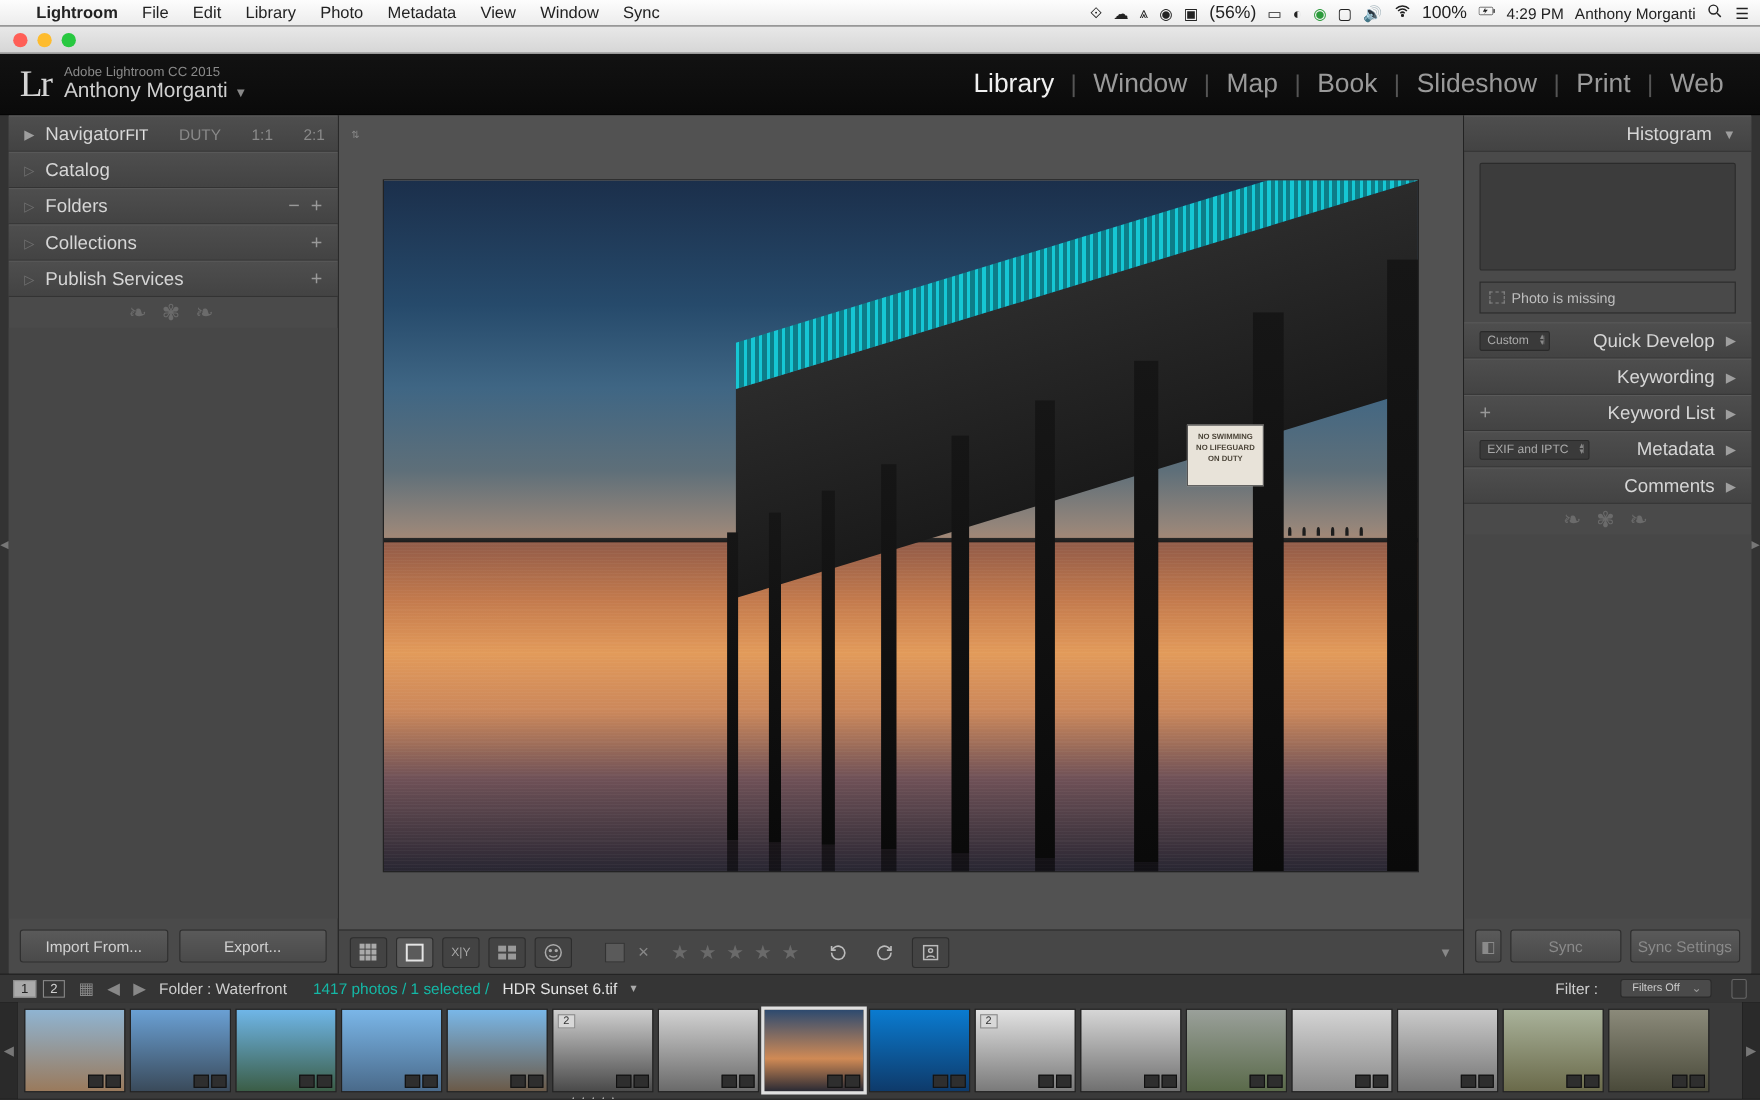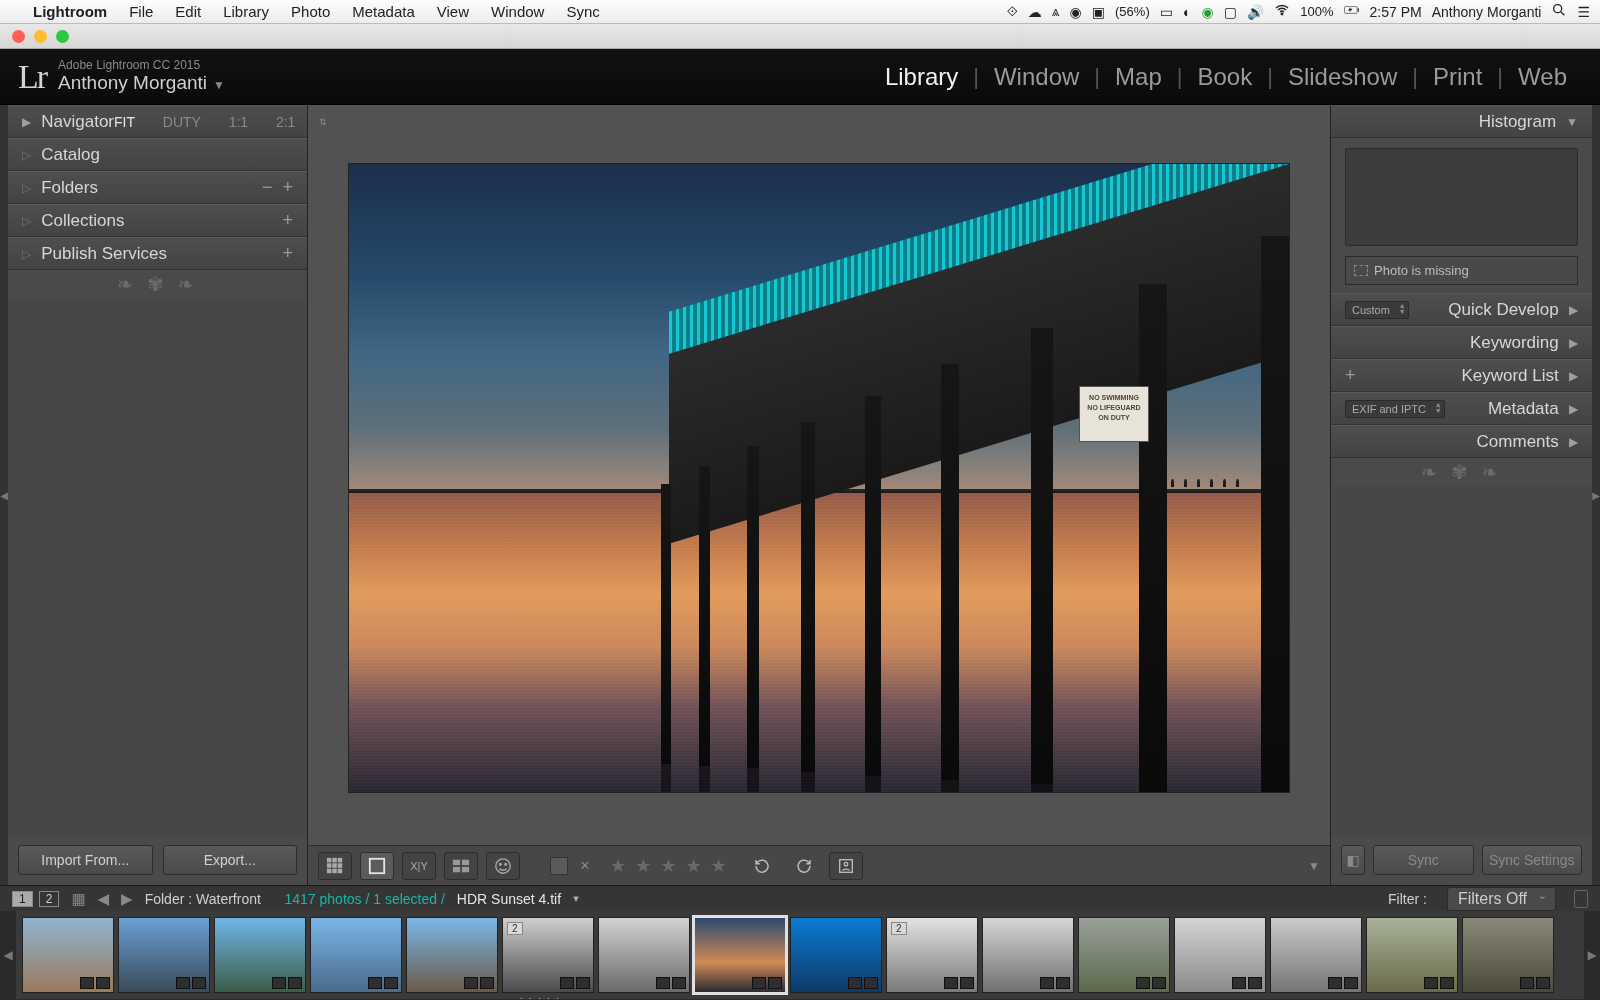--- a/index.html
+++ b/index.html
@@ -6,21 +6,21 @@
 *{box-sizing:border-box;}
 
 
 .mac-menubar{height:24px;background:linear-gradient(#fdfdfd,#ececec);display:flex;align-items:center;color:#222;font-size:15px;padding:0 10px;gap:0;border-bottom:1px solid #bbb;}
 .mac-menubar .apple{font-size:17px;margin-right:12px;}
 .mac-menubar .menu-item{padding:0 11px;cursor:default;}
 .mac-menubar .menu-item.app{font-weight:700;}
 .mac-menubar .spacer{flex:1;}
 .mac-menubar .status{display:flex;align-items:center;gap:10px;font-size:14px;}
 .mac-menubar .status svg{width:16px;height:16px;}
-.mac-menubar .bat{font-size:13px;}
+.mac-menubar .bat{font-size:16px;}
 
 
 .mac-titlebar{height:25px;background:linear-gradient(#e8e8e8,#d6d6d6);border-bottom:1px solid #aaa;display:flex;align-items:center;font-size:14px;color:#444;position:relative;}
 .traffic{display:flex;gap:9px;padding-left:12px;}
 .tl{width:13px;height:13px;border-radius:50%;}
 .tl.r{background:#ff5f57;}
 .tl.y{background:#febc2e;}
 .tl.g{background:#28c840;}
 .mac-titlebar .title{position:absolute;left:0;right:0;text-align:center;pointer-events:none;}
 .mac-titlebar .doc-icon{display:inline-block;width:14px;height:14px;background:#6b8fb5;border:1px solid #39628f;border-radius:2px;vertical-align:-2px;margin-right:4px;}
@@ -98,21 +98,21 @@
 .flag-x{width:18px;height:18px;color:#888;display:flex;align-items:center;justify-content:center;}
 .toolbar .caret{color:#888;font-size:12px;margin-left:4px;}
 
 
 .strip-hdr{height:26px;background:#353535;border-top:1px solid #1a1a1a;display:flex;align-items:center;padding:0 12px;color:#cfcfcf;font-size:14px;gap:12px;}
 .strip-hdr .seg{display:flex;gap:6px;align-items:center;}
 .strip-hdr .seg .box{border:1px solid #888;padding:0 6px;font-size:12px;}
 .strip-hdr .seg .box.cur{background:#aaa;color:#222;}
 .strip-hdr .navbtn{color:#888;font-size:15px;cursor:pointer;}
 .strip-hdr .sel-name{color:#e5e5e5;}
-.strip-hdr .filter-dd{margin-left:8px;background:#4a4a4a;border:1px solid #2a2a2a;padding:2px 28px 2px 10px;font-size:16px;color:#ccc;border-radius:3px;position:relative;}
+.strip-hdr .filter-dd{margin-left:8px;background:#4a4a4a;border:1px solid #2a2a2a;padding:2px 28px 2px 10px;font-size:10px;color:#ccc;border-radius:3px;position:relative;}
 .strip-hdr .filter-dd::after{content:"⌄";position:absolute;right:8px;top:1px;color:#999;font-size:11px;}
 .strip-hdr .lock{width:14px;height:18px;border:1px solid #666;border-radius:2px;margin-left:6px;}
 .strip-hdr .flex{flex:1;}
 
 
 .filmstrip{height:88px;background:#3a3a3a;display:flex;align-items:center;padding:4px 6px;gap:4px;overflow:hidden;}
 .thumb{height:76px;width:92px;background:#555;border:1px solid #222;position:relative;flex:none;}
 .thumb.sel{outline:3px solid #e0e0e0;outline-offset:-1px;}
 .thumb .badge{position:absolute;top:4px;left:4px;background:#d8d8d8;color:#333;font-size:10px;padding:0 4px;border:1px solid #888;}
 .thumb .badges-br{position:absolute;bottom:3px;right:3px;display:flex;gap:2px;}
@@ -175,21 +175,21 @@
         </svg>
     </span>
     <span class="bat">100%</span>
     <span>
       <svg viewBox="0 0 28 14">
           <rect x="1" y="1" width="22" height="12" rx="2" fill="none" stroke="#222"></rect>
           <rect x="24" y="4" width="2" height="6" fill="#222"></rect>
           <path d="M11 2l-4 6h4l-2 4 6-7h-4z" fill="#222"></path>
         </svg>
     </span>
-    <span>2:57 PM</span>
+    <span>4:29 PM</span>
     <span>Anthony Morganti</span>
     <span>
       <svg viewBox="0 0 24 24" fill="none" stroke="#222" stroke-width="2">
           <circle cx="10" cy="10" r="6"></circle>
           <path d="M15 15l5 5"></path>
         </svg>
     </span>
     <span>☰</span>
   </div>
 </div>
@@ -450,21 +450,21 @@
 <div class="strip-hdr">
   <div class="seg">
     <span class="box cur">1</span>
     <span class="box">2</span>
   </div>
   <span class="navbtn">▦</span>
   <span class="navbtn">◀</span>
   <span class="navbtn">▶</span>
   <span>Folder : Waterfront</span>
   <span style="color:#14b8a6">&nbsp;&nbsp;&nbsp;<span>1417 photos / 1 selected /</span></span>
-  <span class="sel-name">HDR Sunset 4.tif</span>
+  <span class="sel-name">HDR Sunset 6.tif</span>
   <span class="navbtn" style="font-size:11px;color:#aaa">▾</span>
   <span class="flex"></span>
   <span>Filter :</span>
   <span class="filter-dd">Filters Off</span>
   <span class="lock"></span>
 </div>
 
 <div style="display:flex">
   <div class="fs-edge">◀</div>
   <div class="filmstrip" id="filmstrip" style="flex:1">

